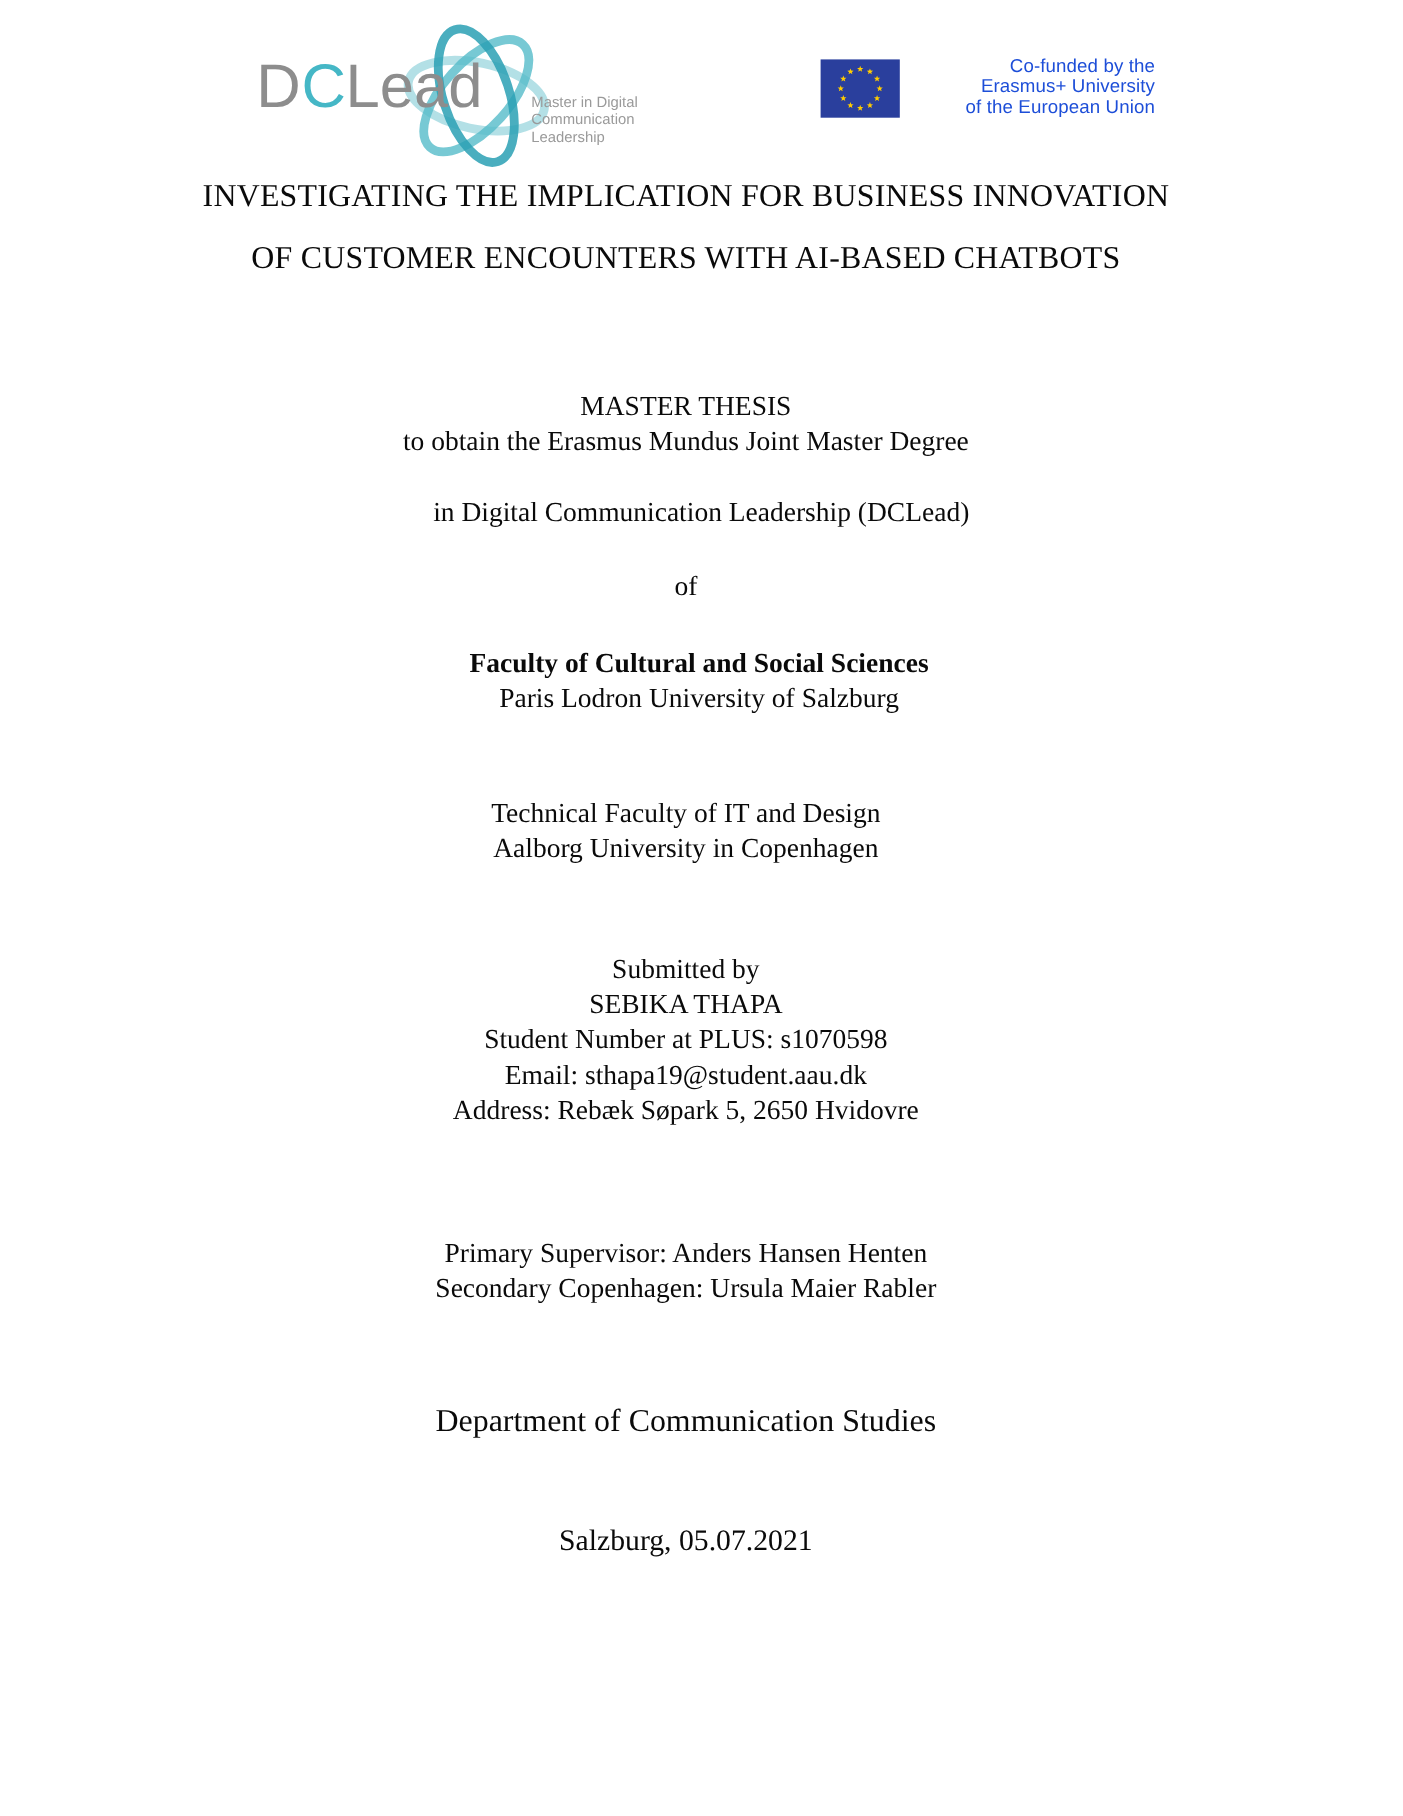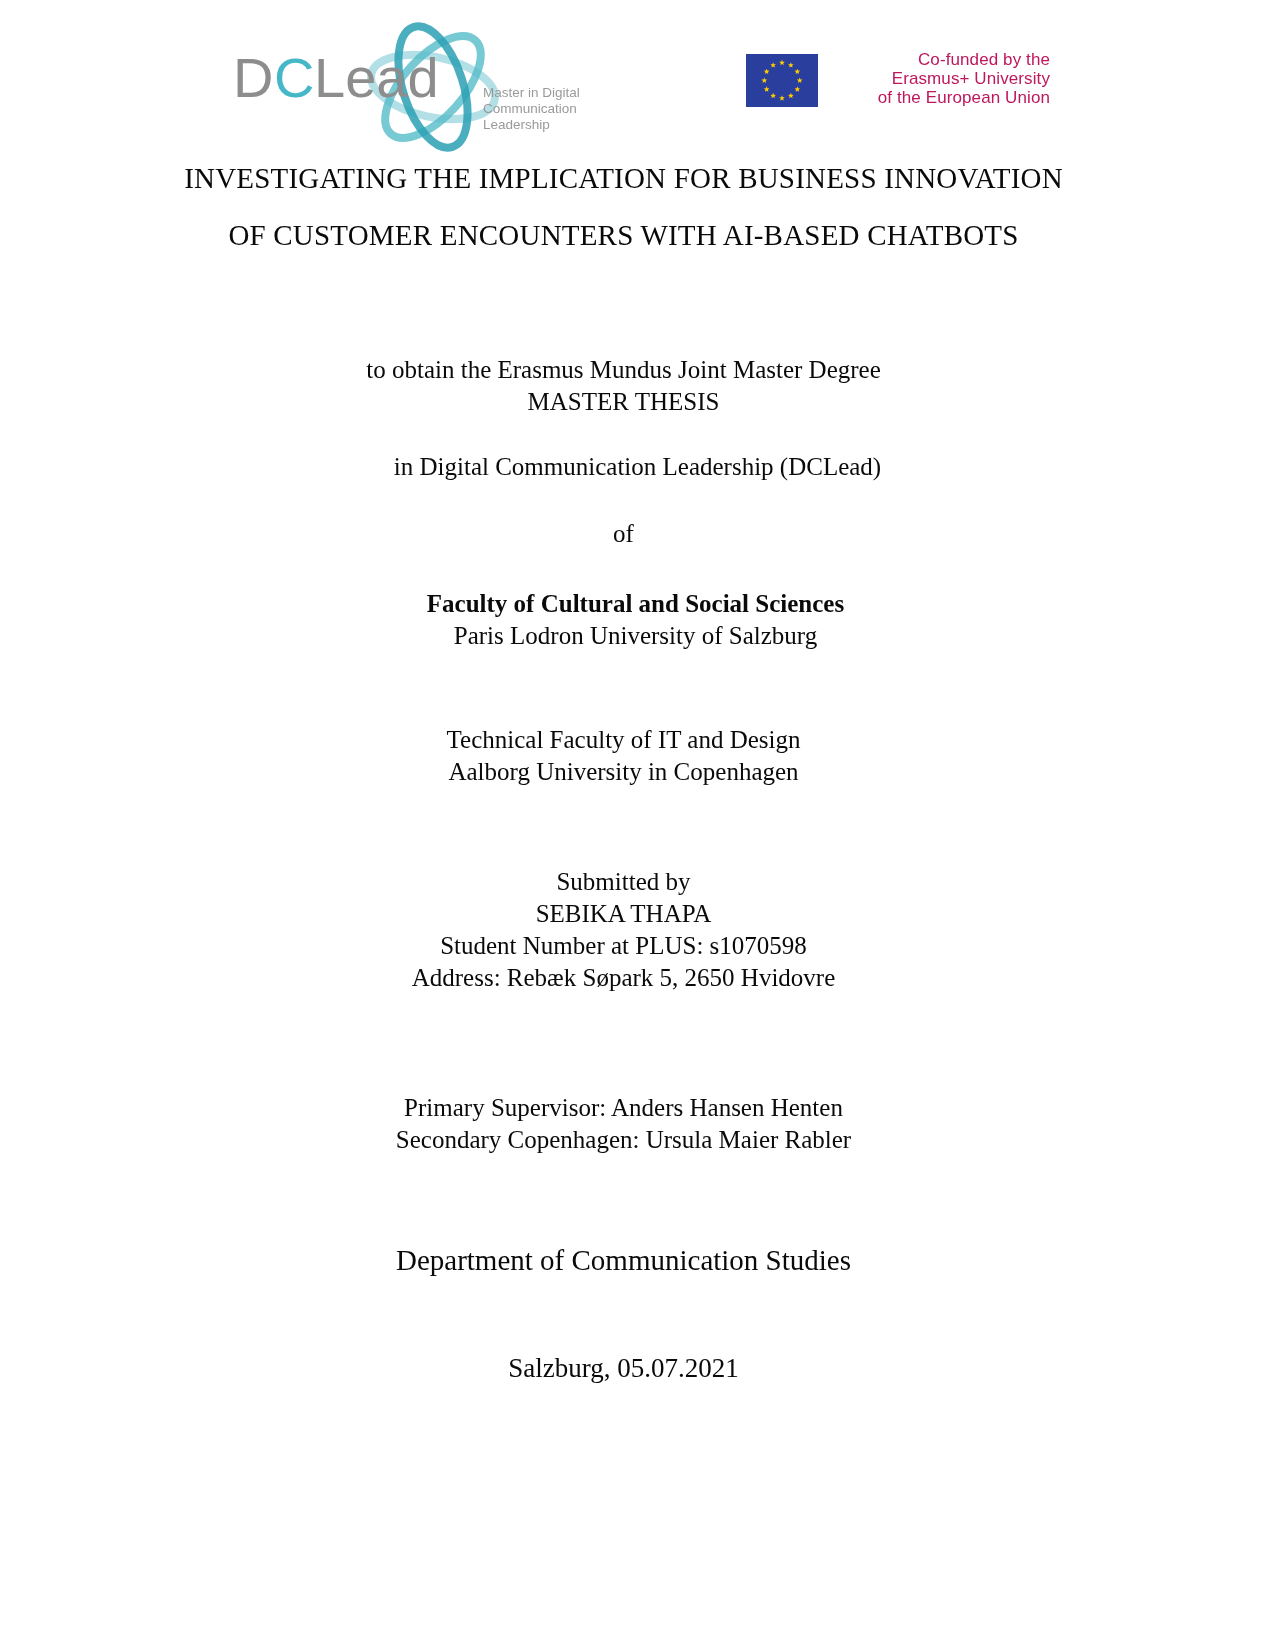--- a/index.html
+++ b/index.html
@@ -34,21 +34,21 @@
   .eu-flag {
     flex: 0 0 auto;
     margin-top: 3px;
   }
   .eu-lines {
     flex: 1;
     text-align: right;
     font-family: "Liberation Sans", sans-serif;
     font-size: 17px;
     line-height: 19px;
-    color: #be185d;
+    color: #1d4ed8;
     letter-spacing: 0.1px;
   }
 
   
   .content {
     position: absolute;
     top: 150px;
     left: 4px;
     right: 32px;
     text-align: center;
@@ -127,42 +127,43 @@
   </div>
 
   <div class="content">
 
     <h1 class="doc-title">
       <span style="display:block">INVESTIGATING THE IMPLICATION FOR BUSINESS INNOVATION</span>
       <span style="display:block">OF CUSTOMER ENCOUNTERS WITH AI-BASED CHATBOTS</span>
     </h1>
 
     <div class="block b-thesis">
+      <div>MASTER THESIS</div>
       <div>to obtain the Erasmus Mundus Joint Master Degree</div>
-      <div>MASTER THESIS</div>
     </div>
 
     <div class="block b-program">in Digital Communication Leadership (DCLead)</div>
 
     <div class="block b-of">of</div>
 
     <div class="block b-faculty1">
       <div class="bold">Faculty of Cultural and Social Sciences</div>
       <div>Paris Lodron University of Salzburg</div>
     </div>
 
     <div class="block b-faculty2">
       <div>Technical Faculty of IT and Design</div>
       <div>Aalborg University in Copenhagen</div>
     </div>
 
     <div class="block b-submitted">
       <div>Submitted by</div>
       <div>SEBIKA THAPA</div>
       <div>Student Number at PLUS: s1070598</div>
+      <div>Email: sthapa19@student.aau.dk</div>
       <div>Address: Rebæk Søpark 5, 2650 Hvidovre</div>
     </div>
 
     <div class="block b-superv">
       <div>Primary Supervisor: Anders Hansen Henten</div>
       <div>Secondary Copenhagen: Ursula Maier Rabler</div>
     </div>
 
     <div class="block b-dept">Department of Communication Studies</div>
 

